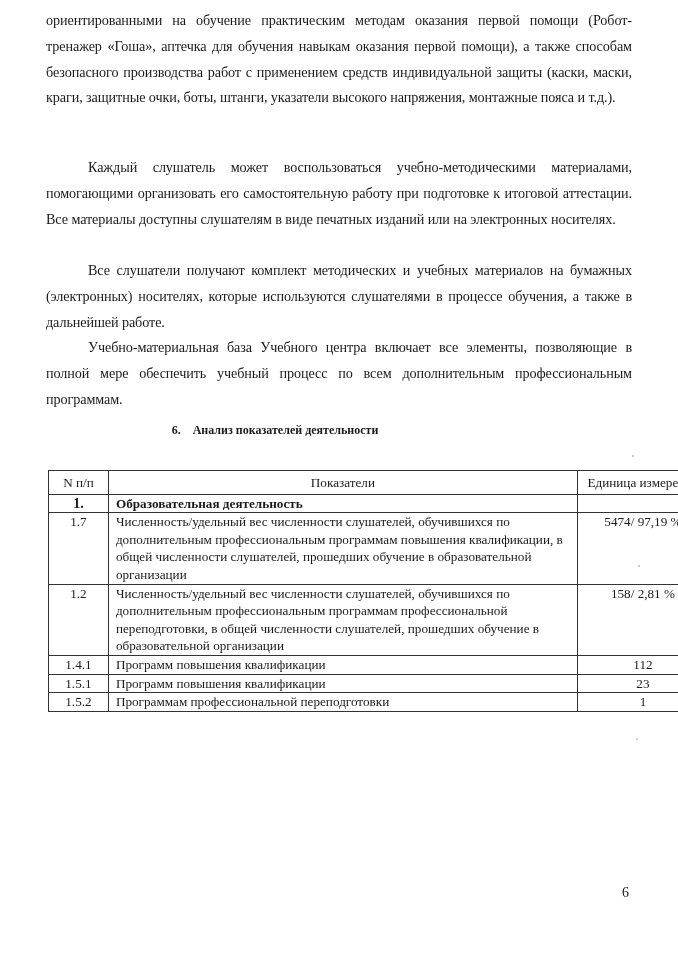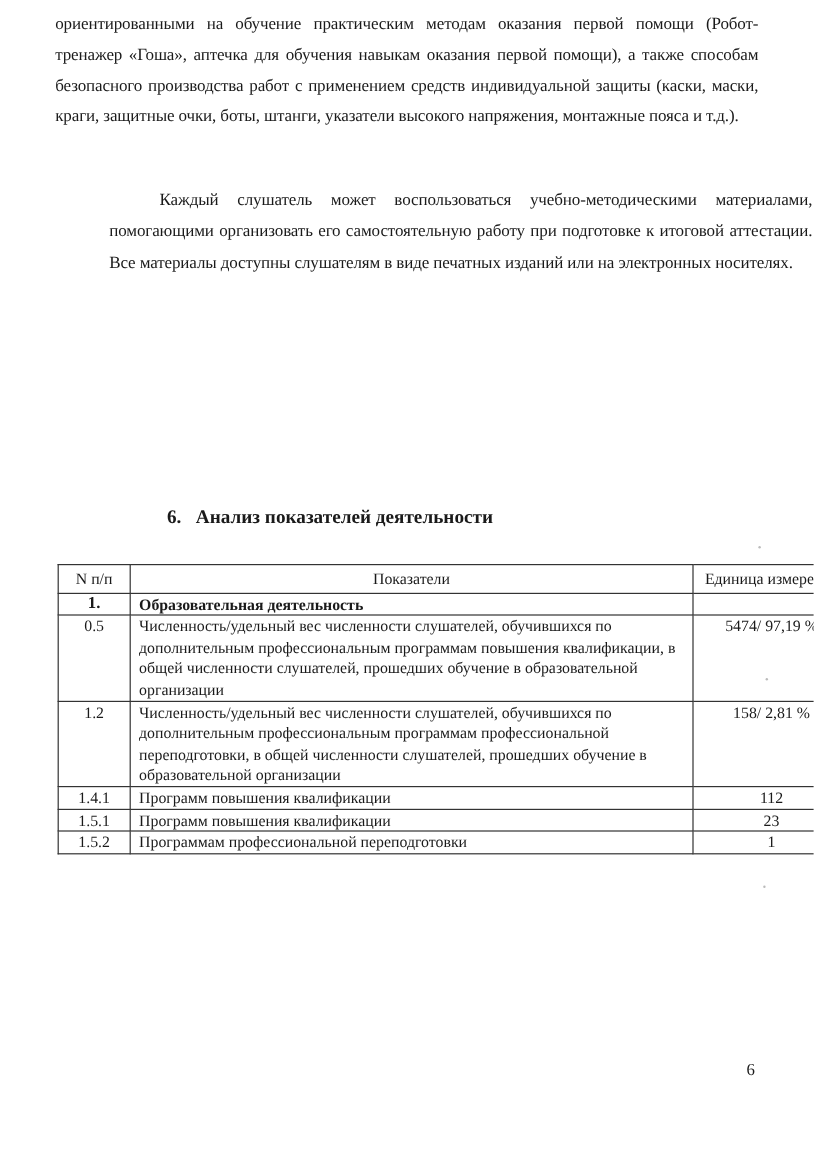--- a/index.html
+++ b/index.html
@@ -6,28 +6,28 @@
   body {
     width: 678px; height: 960px; position: relative; overflow: hidden;
     font-family: "Liberation Serif", serif; color: #1a1a1a;
   }
   .page { position: absolute; left: 0; top: 0; width: 678px; height: 960px; }
   .para {
     position: absolute; left: 46px; width: 586px;
     font-size: 14.2px; line-height: 25.8px; text-align: justify;
     margin: 0; letter-spacing: -0.1px;
   }
-  .para.indent { text-indent: 42px; margin-left: 45px; }
+  .para.indent { text-indent: 42px; }
   #p1 { top: 8px; }
   #p2 { top: 155px; }
   #p3 { top: 258px; }
   #p4 { top: 335px; }
   .section-title {
     position: absolute; top: 423px; left: 0; width: 550px; text-align: center;
-    font-weight: bold; font-size: 16px; margin: 0;
+    font-weight: bold; font-size: 12px; margin: 0;
   }
   .section-title .num { margin-right: 12px; }
   table.indicators {
     position: absolute; left: 48px; top: 470px; width: 661px;
     border-collapse: collapse; font-size: 13.2px; line-height: 17.6px;
   }
   table.indicators td, table.indicators th {
     border: 1px solid #333; padding: 0 7px; vertical-align: top; font-weight: normal;
   }
   table.indicators th { padding-top: 3px; padding-bottom: 2px; }
@@ -41,41 +41,43 @@
     position: absolute; top: 885px; left: 622px; font-size: 14px;
   }
   .dot { position: absolute; width: 2px; height: 2px; background: #bbb; border-radius: 1px; }
 </style>
 </head>
 <body>
 
 <div class="page">
   <p class="para" id="p1">ориентированными на обучение практическим методам оказания первой помощи (Робот-тренажер «Гоша», аптечка для обучения навыкам оказания первой помощи), а также способам безопасного производства работ с применением средств индивидуальной защиты (каски, маски, краги, защитные очки, боты, штанги, указатели высокого напряжения, монтажные пояса и т.д.).</p>
   <p class="para indent" id="p2">Каждый слушатель может воспользоваться учебно-методическими материалами, помогающими организовать его самостоятельную работу при подготовке к итоговой аттестации. Все материалы доступны слушателям в виде печатных изданий или на электронных носителях.</p>
+  <p class="para indent" id="p3">Все слушатели получают комплект методических и учебных материалов на бумажных (электронных) носителях, которые используются слушателями в процессе обучения, а также в дальнейшей работе.</p>
+  <p class="para indent" id="p4">Учебно-материальная база Учебного центра включает все элементы, позволяющие в полной мере обеспечить учебный процесс по всем дополнительным профессиональным программам.</p>
 
   <h2 class="section-title">
     <span class="num">6.</span><span>Анализ показателей деятельности</span>
   </h2>
 
   <table class="indicators">
     <thead>
       <tr>
         <th class="col-num">N п/п</th>
         <th class="col-ind">Показатели</th>
         <th class="col-unit">Единица измерения</th>
       </tr>
     </thead>
     <tbody id="table-body">
         <tr class="bold">
           <td class="col-num">1.</td>
           <td class="col-ind">Образовательная деятельность</td>
           <td class="col-unit"></td>
         </tr>
         <tr>
-          <td class="col-num">0.5</td>
+          <td class="col-num">1.7</td>
           <td class="col-ind">Численность/удельный вес численности слушателей, обучившихся по дополнительным профессиональным программам повышения квалификации, в общей численности слушателей, прошедших обучение в образовательной организации</td>
           <td class="col-unit">5474/ 97,19 %</td>
         </tr>
         <tr>
           <td class="col-num">1.2</td>
           <td class="col-ind">Численность/удельный вес численности слушателей, обучившихся по дополнительным профессиональным программам профессиональной переподготовки, в общей численности слушателей, прошедших обучение в образовательной организации</td>
           <td class="col-unit">158/ 2,81 %</td>
         </tr>
         <tr>
           <td class="col-num">1.4.1</td>

